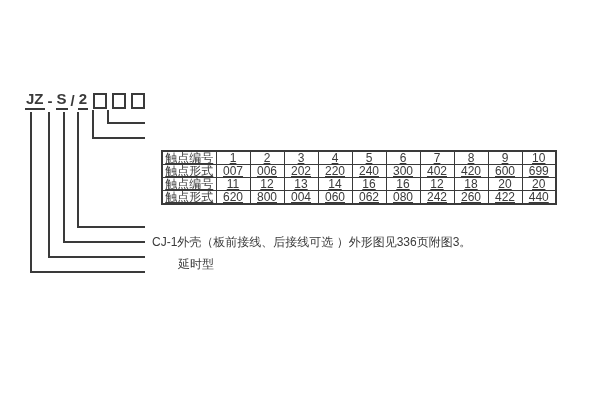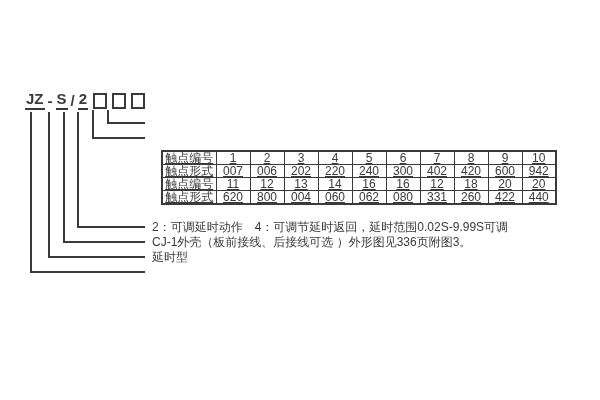--- a/index.html
+++ b/index.html
@@ -124,23 +124,22 @@
   <div class="vline" style="left:92px; top:110px; height:29px;"></div>
   <div class="vline" style="left:107px; top:110px; height:14px;"></div>
 
   <div class="hline" style="left:107px; top:122px; width:38px;"></div>
   <div class="hline" style="left:92px; top:137px; width:53px;"></div>
   <div class="hline" style="left:77px; top:226px; width:68px;"></div>
   <div class="hline" style="left:63px; top:241px; width:82px;"></div>
   <div class="hline" style="left:48px; top:256px; width:97px;"></div>
   <div class="hline" style="left:30px; top:271px; width:115px;"></div>
 
-  <div class="lbl" style="top:220px;">2：可调延时动作　4：可调节延时返回，延时范围0.02S-9.99S可调</div>
   <div class="lbl" style="top:235px;">CJ-1外壳（板前接线、后接线可选 ）外形图见336页附图3。</div>
-  <div class="lbl" style="top:250px;">延时型</div>
+  <div class="lbl" style="top:257px;margin-left:26px;">延时型</div>
 
   <div class="tbl-wrap">
     <table class="contact-table">
       <colgroup>
         <col class="c-head">
           <col class="c-num">
           <col class="c-num">
           <col class="c-num">
           <col class="c-num">
           <col class="c-num">
@@ -168,21 +167,21 @@
           <td>触点形式</td>
           <td>007</td>
           <td>006</td>
           <td>202</td>
           <td>220</td>
           <td>240</td>
           <td>300</td>
           <td>402</td>
           <td>420</td>
           <td>600</td>
-          <td>942</td>
+          <td>699</td>
         </tr>
         <tr>
           <td>触点编号</td>
           <td>11</td>
           <td>12</td>
           <td>13</td>
           <td>14</td>
           <td>16</td>
           <td>16</td>
           <td>12</td>
@@ -191,21 +190,21 @@
           <td>20</td>
         </tr>
         <tr>
           <td>触点形式</td>
           <td>620</td>
           <td>800</td>
           <td>004</td>
           <td>060</td>
           <td>062</td>
           <td>080</td>
-          <td>331</td>
+          <td>242</td>
           <td>260</td>
           <td>422</td>
           <td>440</td>
         </tr>
       </tbody>
     </table>
   </div>
 
 </div>
 

